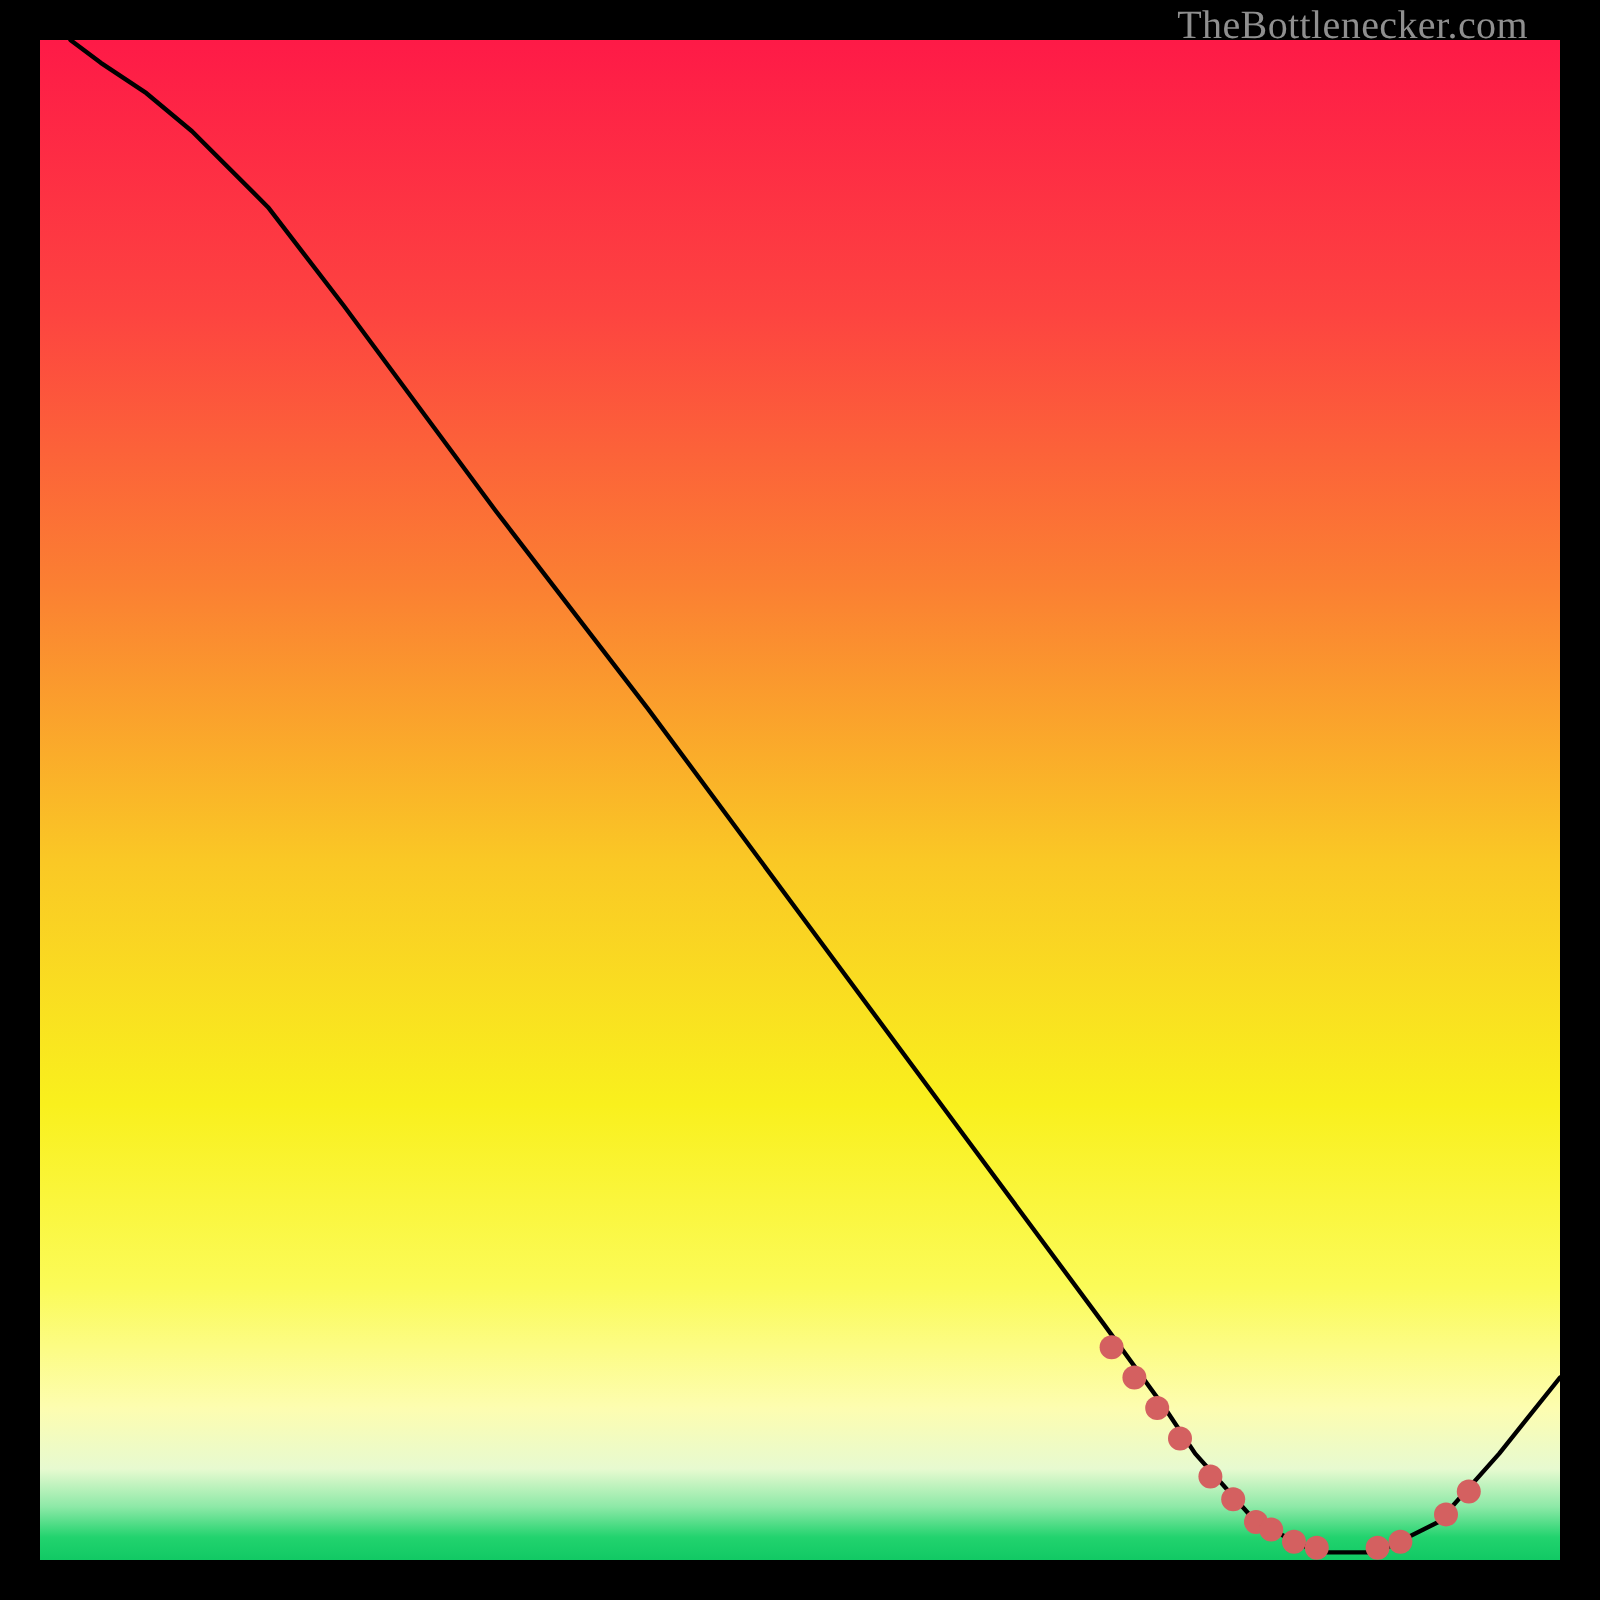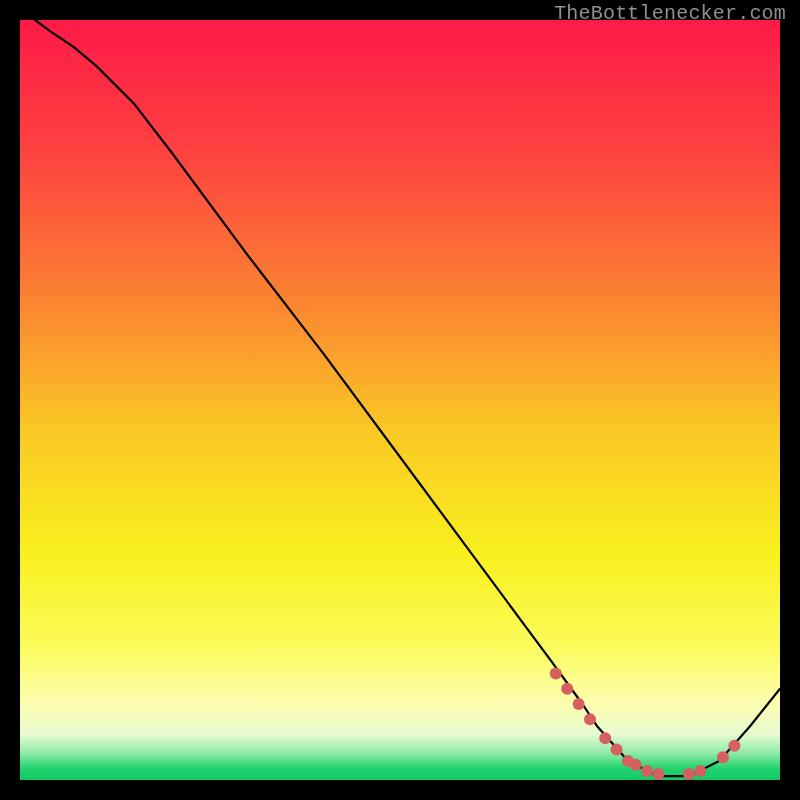--- a/index.html
+++ b/index.html
@@ -19,22 +19,22 @@
   .plot {
     position: absolute;
     left: 20px;
     top: 20px;
     width: 760px;
     height: 760px;
   }
   .watermark {
     position: absolute;
     top: 2px;
-    right: 14px;
-    font-family: Liberation Mono, monospace;
+    right: 36px;
+    font-family: Liberation Serif, serif;
     font-size: 20px;
     color: #8f8f8f;
     letter-spacing: 0.2px;
   }
 </style>
 </head>
 <body>
 <div class="frame">
 
 <svg class="plot" viewBox="0 0 760 760">

